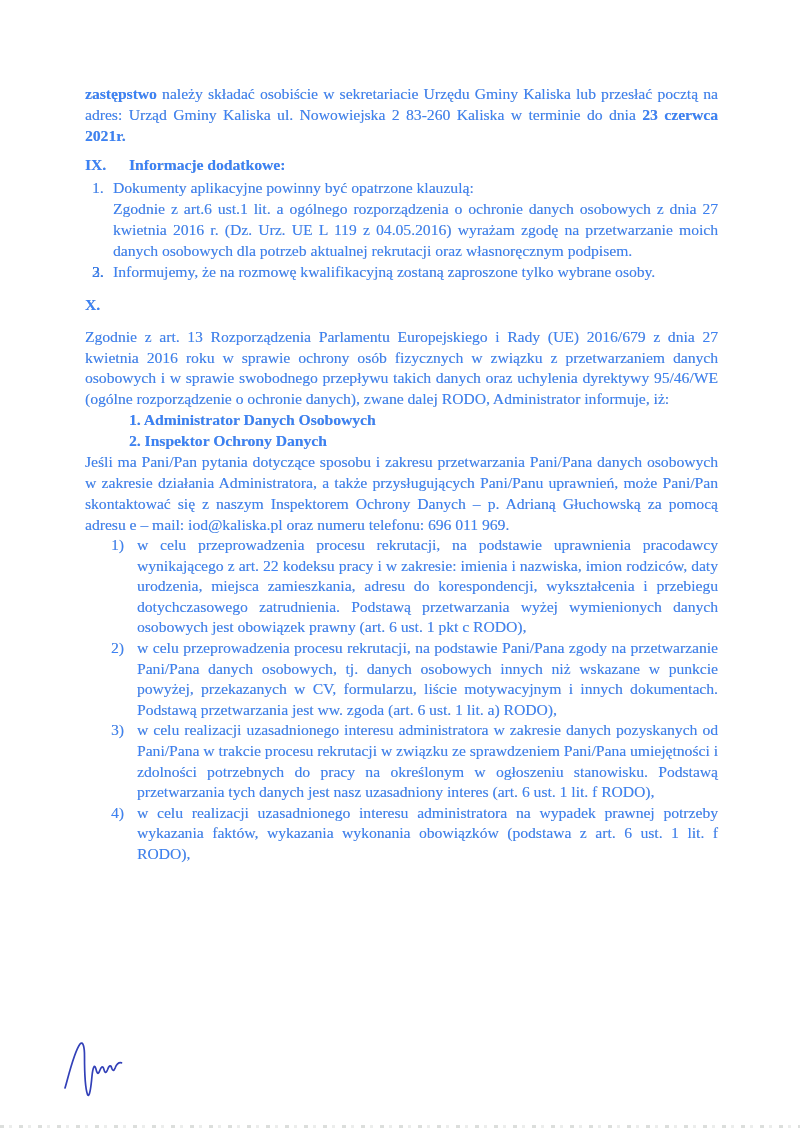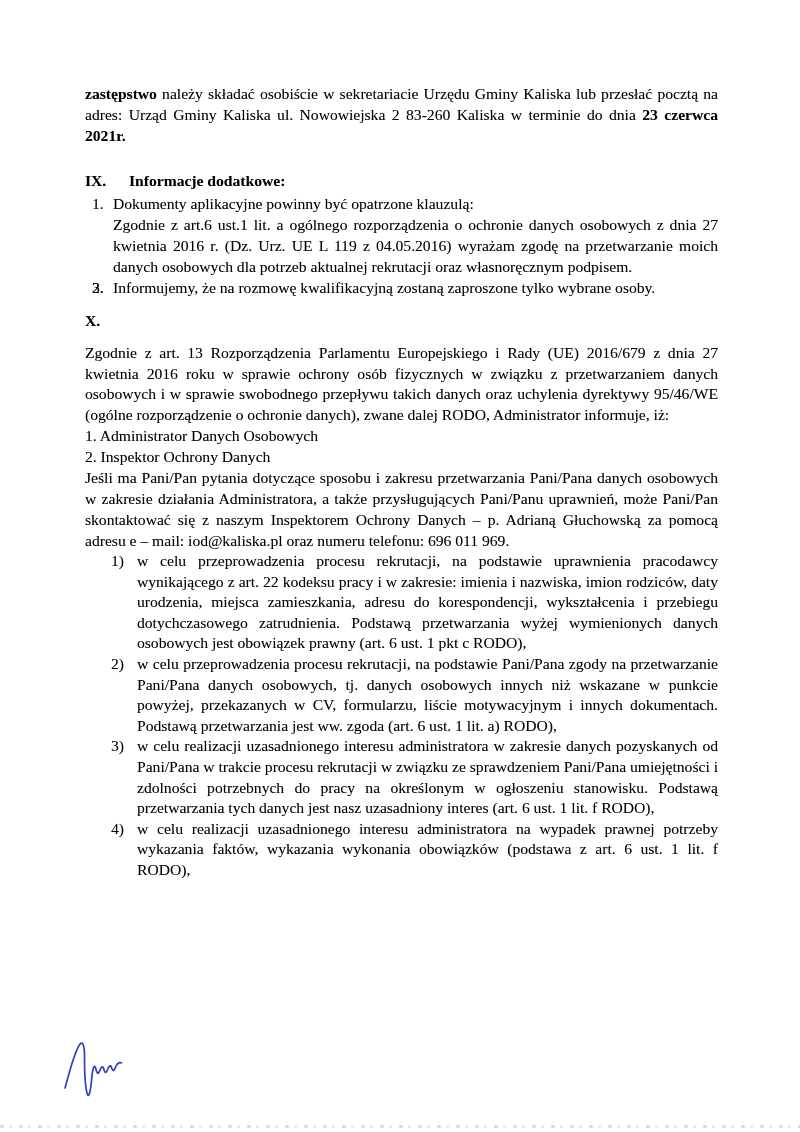--- a/index.html
+++ b/index.html
@@ -5,40 +5,40 @@
   html,body{margin:0;padding:0;}
   body{
     width:800px;height:1132px;
     background:#f4f4f2;
     font-family:"Liberation Serif","DejaVu Serif",serif;
     overflow:hidden;
   }
   .page{
     position:relative;width:800px;height:1132px;
     background:#ffffff;
-    color:#000000;
+    color:#3b82f6;
   }
   .doc{
     position:absolute;left:85px;top:83px;width:633px;
     font-size:15.6px;line-height:21px;
     text-align:justify;
     text-shadow:0.2px 0.2px 0 rgba(25,25,28,0.30);
   }
   .para{margin:0;}
   b,.bold{font-weight:bold;}
-  .section-ix{margin-top:24px;}
+  .section-ix{margin-top:8px;}
   .sec-heading{display:flex;font-weight:bold;margin-bottom:2px;}
   .sec-num{width:44px;flex:0 0 44px;}
   .olist .li{position:relative;padding-left:28px;text-align:justify;}
   .olist .num{position:absolute;left:7px;top:0;}
   .pre{white-space:pre-line;}
   .section-x{margin-top:12px;}
   .section-x .sec-heading{margin-bottom:12px;}
   .bold-intro{font-weight:normal;line-height:20.5px;text-align:justify;margin:0;}
-  .subhead{font-weight:normal;}
+  .subhead{font-weight:bold;margin-left:44px;}
   .olist2{line-height:20.6px;}
   .olist2 .li2{position:relative;padding-left:52px;text-align:justify;}
   .olist2 .num{position:absolute;left:26px;top:0;}
   .signature{
     position:absolute;left:58px;top:1036px;width:74px;height:66px;
   }
   .scan-edge-bottom{
     position:absolute;left:0;top:1125px;width:800px;height:3px;
     background:repeating-linear-gradient(90deg,
       rgba(95,105,95,0.40) 0 4px, rgba(0,0,0,0) 4px 9px,

